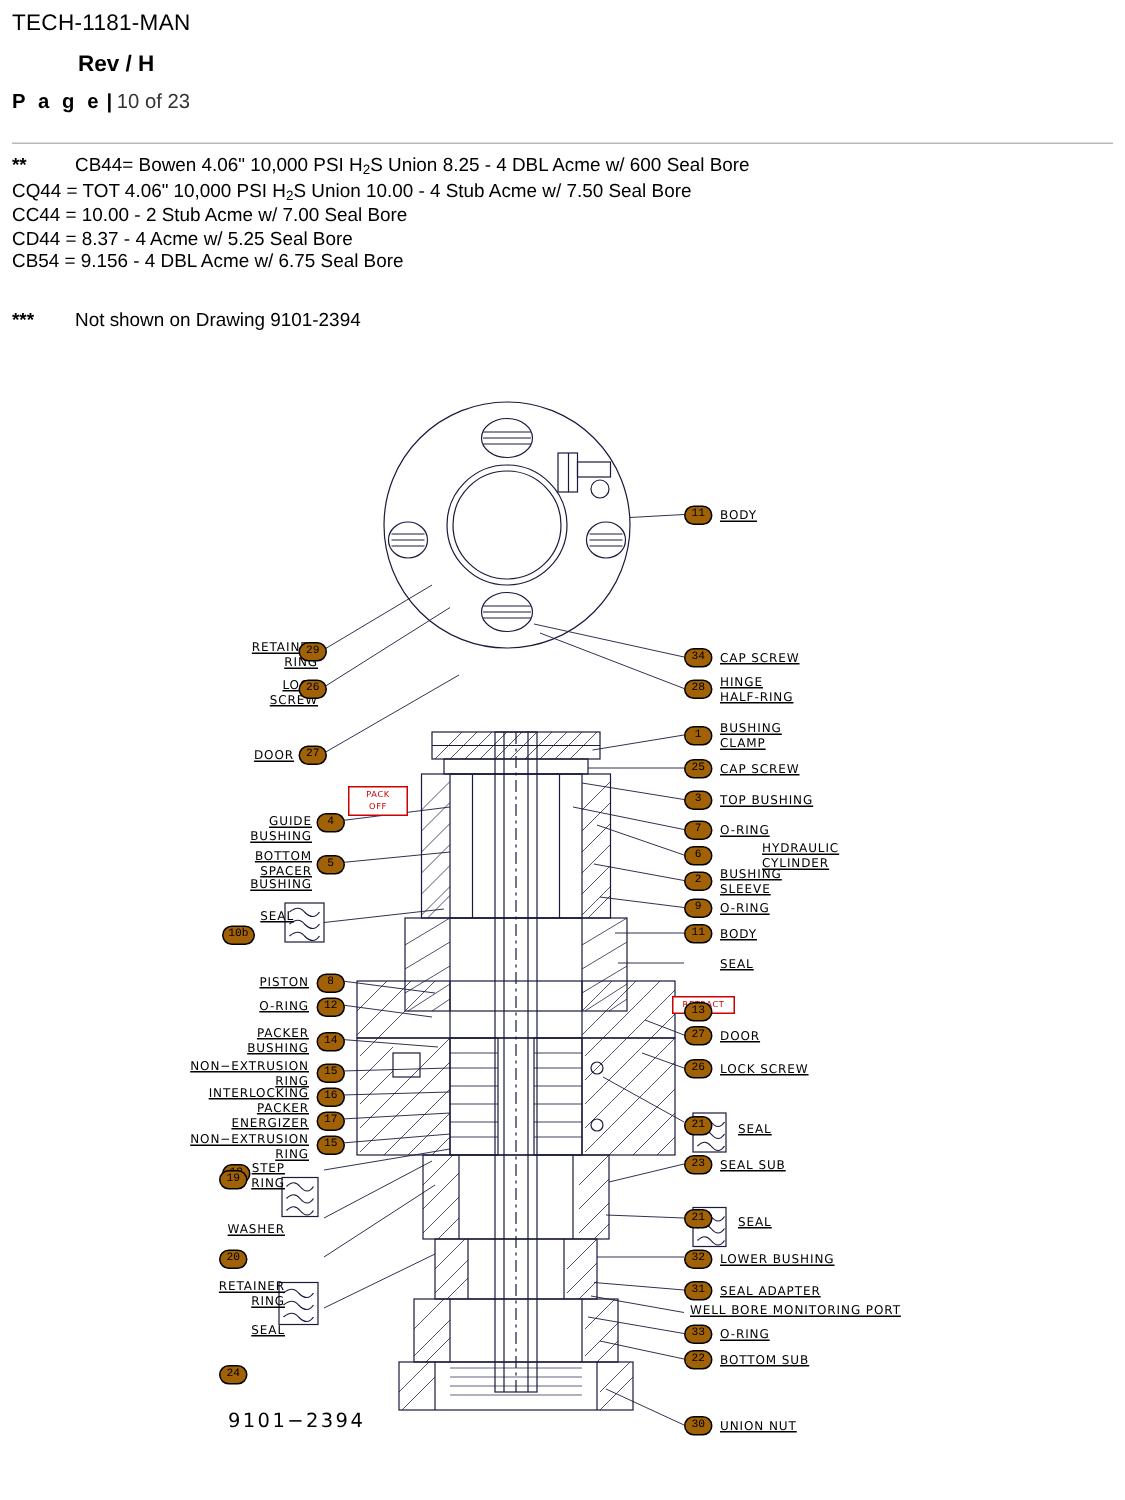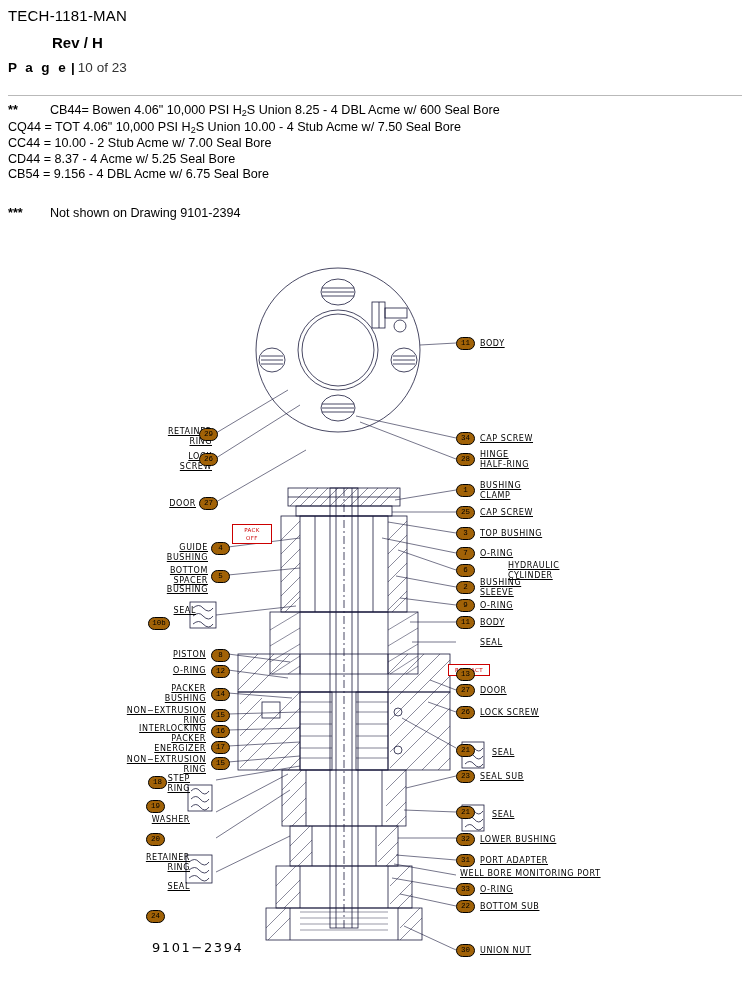--- a/index.html
+++ b/index.html
@@ -520,21 +520,21 @@
     <div class="callout" style="left:456px; top:520px;">23</div>
     <div class="dwg-label" style="left:480px; top:522px;">SEAL  SUB</div>
 
     <div class="callout" style="left:456px; top:556px;">21</div>
     <div class="dwg-label" style="left:492px; top:560px;">SEAL</div>
 
     <div class="callout" style="left:456px; top:583px;">32</div>
     <div class="dwg-label" style="left:480px; top:585px;">LOWER  BUSHING</div>
 
     <div class="callout" style="left:456px; top:604px;">31</div>
-    <div class="dwg-label" style="left:480px; top:606px;">PORT  ADAPTER</div>
+    <div class="dwg-label" style="left:480px; top:606px;">SEAL  ADAPTER</div>
 
     <div class="dwg-label" style="left:460px; top:619px;">WELL BORE MONITORING PORT</div>
 
     <div class="callout" style="left:456px; top:633px;">33</div>
     <div class="dwg-label" style="left:480px; top:635px;">O-RING</div>
 
     <div class="callout" style="left:456px; top:650px;">22</div>
     <div class="dwg-label" style="left:480px; top:652px;">BOTTOM  SUB</div>
 
     <div class="callout" style="left:456px; top:694px;">30</div>
@@ -576,21 +576,21 @@
     <div class="dwg-label r" style="left:126px; top:494px; width:80px;">ENERGIZER</div>
     <div class="callout" style="left:211px; top:491px;">17</div>
 
     <div class="dwg-label r" style="left:110px; top:505px; width:96px;">NON−EXTRUSION<br>RING</div>
     <div class="callout" style="left:211px; top:507px;">15</div>
 
     <div class="dwg-label r" style="left:126px; top:524px; width:64px;">STEP<br>RING</div>
     <div class="callout" style="left:148px; top:526px;">18</div>
 
     <div class="dwg-label r" style="left:118px; top:565px; width:72px;">WASHER</div>
-    <div class="callout" style="left:146px; top:550px;">19</div>
+    <div class="callout" style="left:146px; top:530px;">19</div>
 
     <div class="callout" style="left:146px; top:583px;">20</div>
 
     <div class="dwg-label r" style="left:118px; top:603px; width:72px;">RETAINER<br>RING</div>
     <div class="callout" style="left:146px; top:619px;margin-top:41px;">24</div>
     <div class="dwg-label r" style="left:130px; top:632px; width:60px;">SEAL</div>
 
     <div class="dwgnum">9101−2394</div>
   </div>
 

